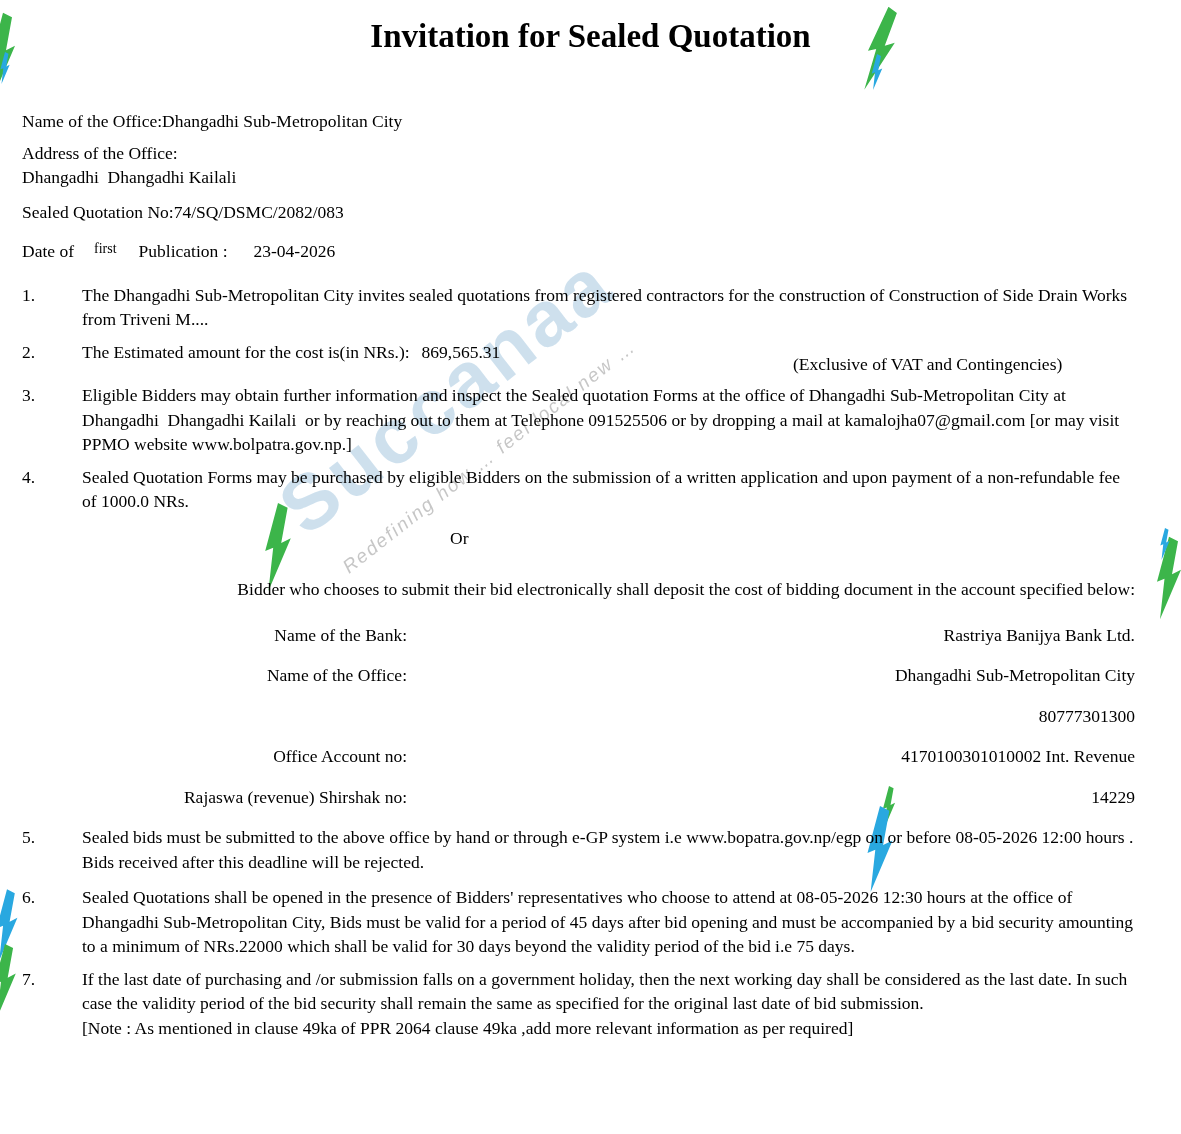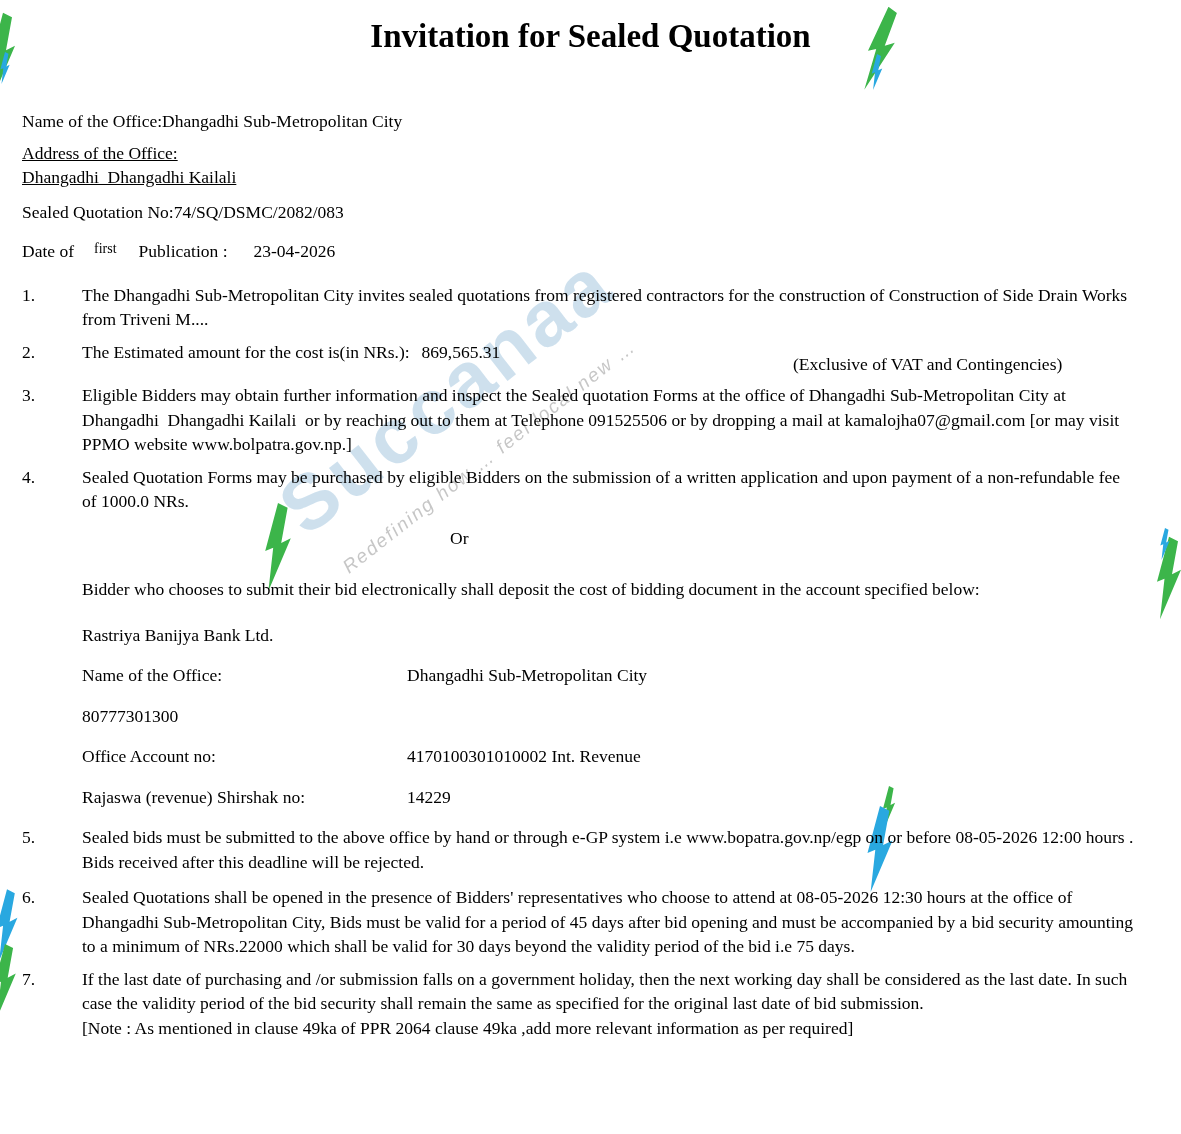--- a/index.html
+++ b/index.html
@@ -24,21 +24,21 @@
     margin-top: 54px;
     padding: 0 46px 0 22px;
     font-size: 17.5px;
     line-height: 24.5px;
     z-index: 2;
   }
 
   .pre { white-space: pre-wrap; }
 
   .meta-name { margin-bottom: 7px; }
-  .meta-address { margin-bottom: 10px; text-decoration: underline; }
+  .meta-address { margin-bottom: 10px; }
   .meta-quotation { margin-bottom: 15px; }
   .meta-date { margin-bottom: 17px; }
 
   .ordinal { position: relative; top: -4px; font-size: 14px; margin: 0 22px 0 20px; }
   .pub-label { margin-right: 26px; }
 
   .clause { display: flex; }
   .clause-no { width: 60px; flex: none; }
   .clause-text { flex: 1; }
 
@@ -48,21 +48,21 @@
   .c4 { margin-bottom: 12px; }
   .c5 { margin-bottom: 11px; }
   .c6 { margin-bottom: 8px; }
 
   .estimated-row { position: relative; }
   .amount { margin-left: 12px; }
   .vat-note { position: absolute; left: 711px; top: 12px; }
 
   .or-sep { padding-left: 428px; margin-bottom: 27px; }
 
-  .indent { margin-left: 60px; }
+  .indent { margin-left: 60px; text-align: right; }
   .electronic-intro { margin-bottom: 21px; }
 
   .bank { margin-bottom: 6px; }
   .bank-row { display: flex; margin-bottom: 16px; }
   .bank-label { width: 325px; flex: none; }
   .bank-value { flex: 1; }
 
   .source {
     position: absolute;
     right: 46px; top: 1160px;
@@ -180,20 +180,21 @@
       <div class="clause-no">4.</div>
       <div class="clause-text pre">Sealed Quotation Forms may be purchased by eligible Bidders on the submission of a written application and upon payment of a non-refundable fee of 1000.0 NRs.</div>
     </div>
 
     <div class="or-sep">Or</div>
 
     <div class="indent electronic-intro pre">Bidder who chooses to submit their bid electronically shall deposit the cost of bidding document in the account specified below:</div>
 
     <div class="bank indent">
       <div class="bank-row">
+        <div class="bank-label">Name of the Bank:</div>
         <div class="bank-value">Rastriya Banijya Bank Ltd.</div>
       </div>
       <div class="bank-row">
         <div class="bank-label">Name of the Office:</div>
         <div class="bank-value">Dhangadhi Sub-Metropolitan City</div>
       </div>
       <div class="bank-row">
         <div class="bank-value">80777301300</div>
       </div>
       <div class="bank-row">

